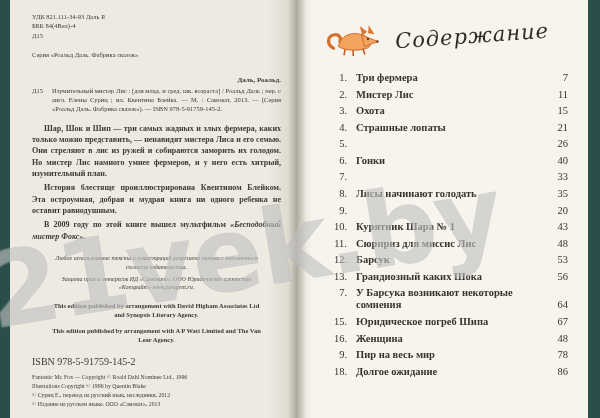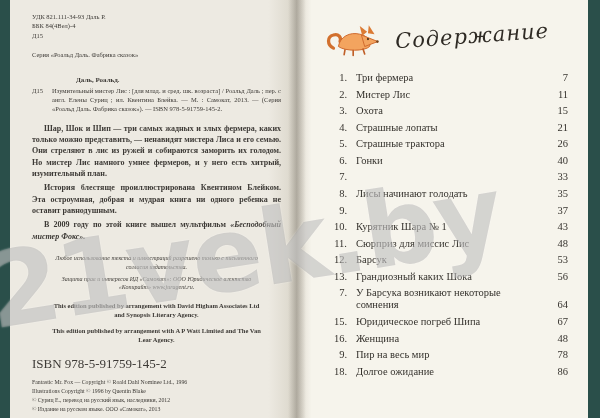--- a/index.html
+++ b/index.html
@@ -21,45 +21,45 @@
   }
   .gutter {
     position:absolute; top:0; bottom:0; left:288px; width:18px;
     background:linear-gradient(to right, rgba(60,55,45,0) 0%, rgba(60,55,45,.28) 50%, rgba(60,55,45,0) 100%);
     pointer-events:none;
   }
 
   
   .udk-block { font-size:6.5px; line-height:1.45; margin-bottom:11px; }
   .series-line { font-size:6.5px; margin-bottom:18px; }
-  .card-author { font-size:7px; font-weight:bold; margin-left:44px; margin-bottom:2px; }
+  .card-author { font-size:7px; font-weight:bold; margin-left:44px; margin-bottom:2px;text-align:right; }
   .card { position:relative; font-size:6.5px; line-height:1.4; padding-left:20px; text-align:justify; margin-bottom:9px; }
   .card-code { position:absolute; left:0; top:0; }
   .annot { font-size:8px; font-weight:bold; line-height:1.42; text-align:justify; text-indent:12px; margin-bottom:3px; }
   .annot-last { margin-bottom:12px; }
   .annot .movie { font-style:italic; }
   .legal { font-size:6px; font-style:italic; text-align:center; line-height:1.4; margin:0 14px 4px 14px; }
   .legal-last { margin-bottom:9px; }
   .arr { font-size:6.5px; font-weight:bold; text-align:center; line-height:1.4; margin:0 18px 7px 18px; }
   .arr-last { margin-bottom:12px; }
-  .isbn-line { font-size:13px; margin-bottom:6px; }
+  .isbn-line { font-size:10px; margin-bottom:6px; }
   .copy-block { font-size:5.8px; line-height:1.55; }
 
   
   .rp-header { display:flex; align-items:flex-start; gap:12px; height:56px; margin-bottom:8px; }
   .fox-pic { flex:0 0 auto; margin-top:4px; }
   .toc-title {
     font-family:"DejaVu Serif", serif; font-style:italic;
     font-size:21px; color:#2e2a24; letter-spacing:1px;
     transform:rotate(-4deg); margin-top:16px;
   }
   .toc { }
   .toc-row { display:flex; font-size:10.5px; line-height:1.16; margin-bottom:4.4px; }
   .toc-num { flex:0 0 22px; text-align:right; margin-right:9px; align-self:flex-start; }
-  .toc-name { max-width:185px; }
+  .toc-name { max-width:185px;font-weight:bold; }
   .toc-fill { flex:1 1 auto; min-width:6px; }
   .toc-page { align-self:flex-end; }
 
   
   .watermark {
     position:absolute; left:-12px; top:232px;
     font-family:"DejaVu Sans", sans-serif; font-weight:bold;
     font-size:104px; letter-spacing:-2px; white-space:nowrap;
     color:rgba(135,135,135,.32);
     text-shadow:0 0 2px rgba(255,255,255,.45);
@@ -156,21 +156,20 @@
 
         <div class="toc-row">
           <span class="toc-num">4.</span>
           <span class="toc-name">Страшные лопаты</span>
           <span class="toc-fill"></span>
           <span class="toc-page">21</span>
         </div>
 
         <div class="toc-row">
           <span class="toc-num">5.</span>
-          <span class="toc-name">Страшные трактора</span>
           <span class="toc-fill"></span>
           <span class="toc-page">26</span>
         </div>
 
         <div class="toc-row">
           <span class="toc-num">6.</span>
           <span class="toc-name">Гонки</span>
           <span class="toc-fill"></span>
           <span class="toc-page">40</span>
         </div>
@@ -184,21 +183,21 @@
         <div class="toc-row">
           <span class="toc-num">8.</span>
           <span class="toc-name">Лисы начинают голодать</span>
           <span class="toc-fill"></span>
           <span class="toc-page">35</span>
         </div>
 
         <div class="toc-row">
           <span class="toc-num">9.</span>
           <span class="toc-fill"></span>
-          <span class="toc-page">37</span>
+          <span class="toc-page">20</span>
         </div>
 
         <div class="toc-row">
           <span class="toc-num">10.</span>
           <span class="toc-name">Курятник Шара № 1</span>
           <span class="toc-fill"></span>
           <span class="toc-page">43</span>
         </div>
 
         <div class="toc-row">

